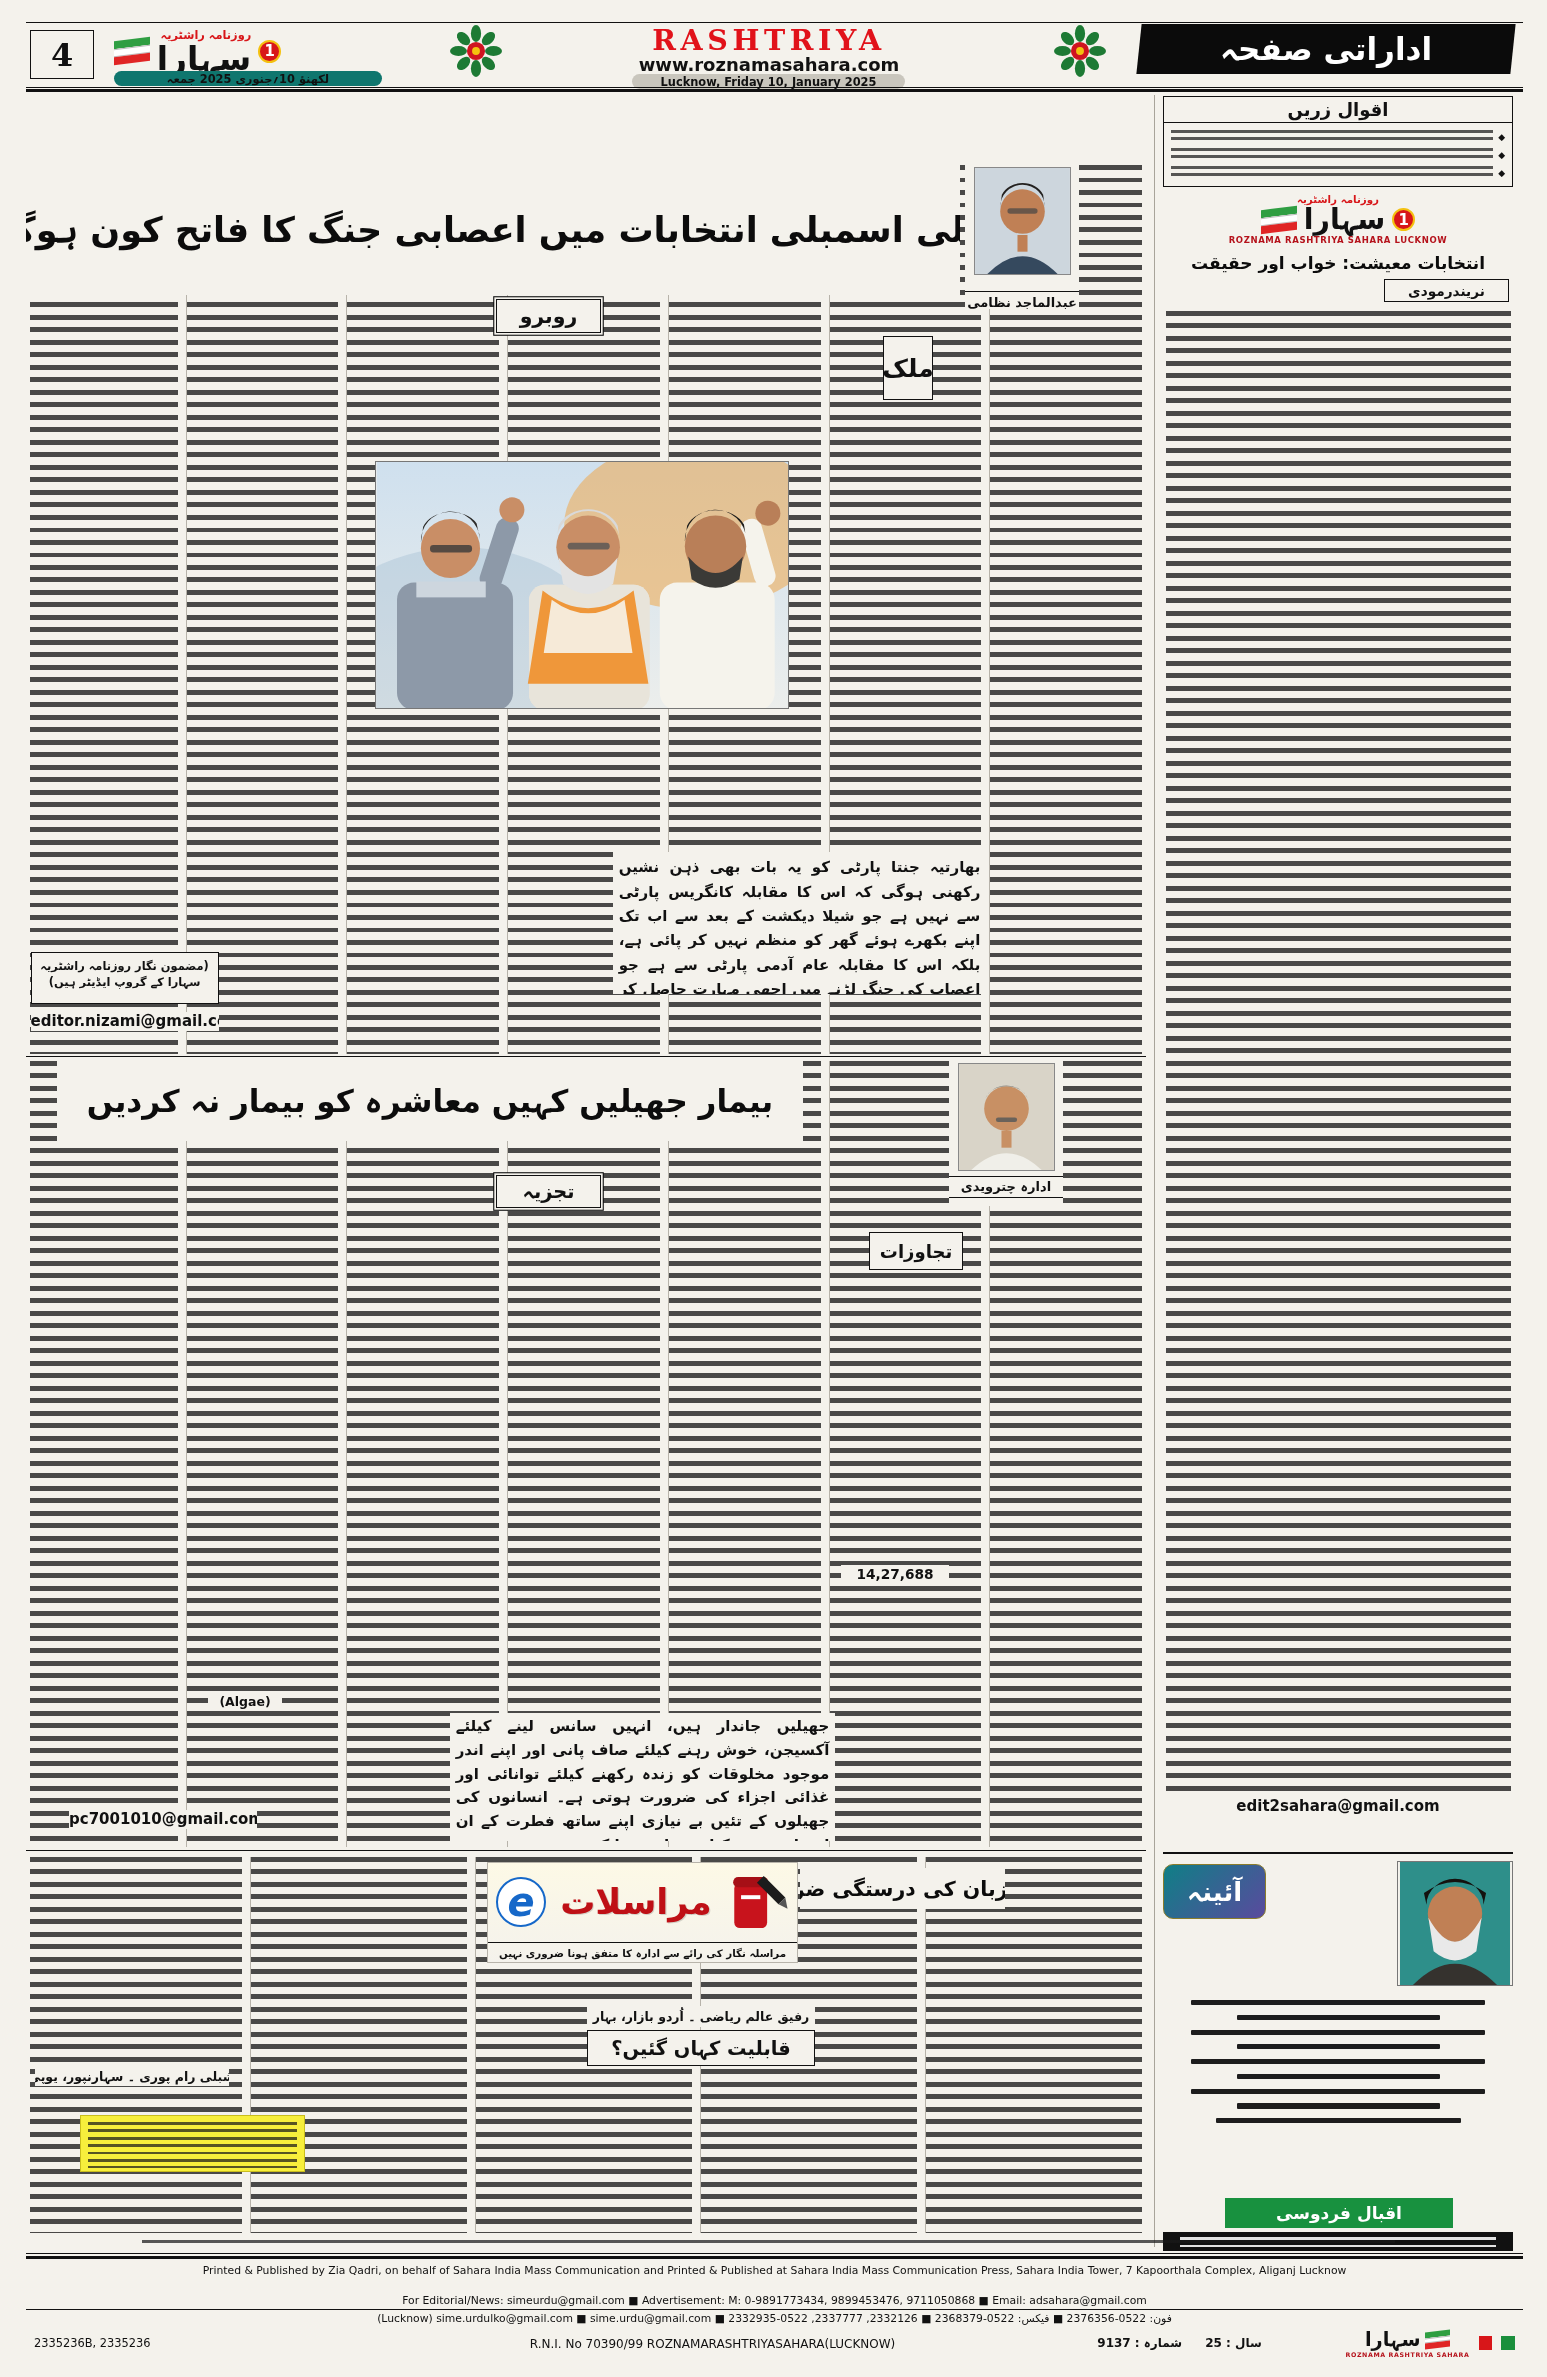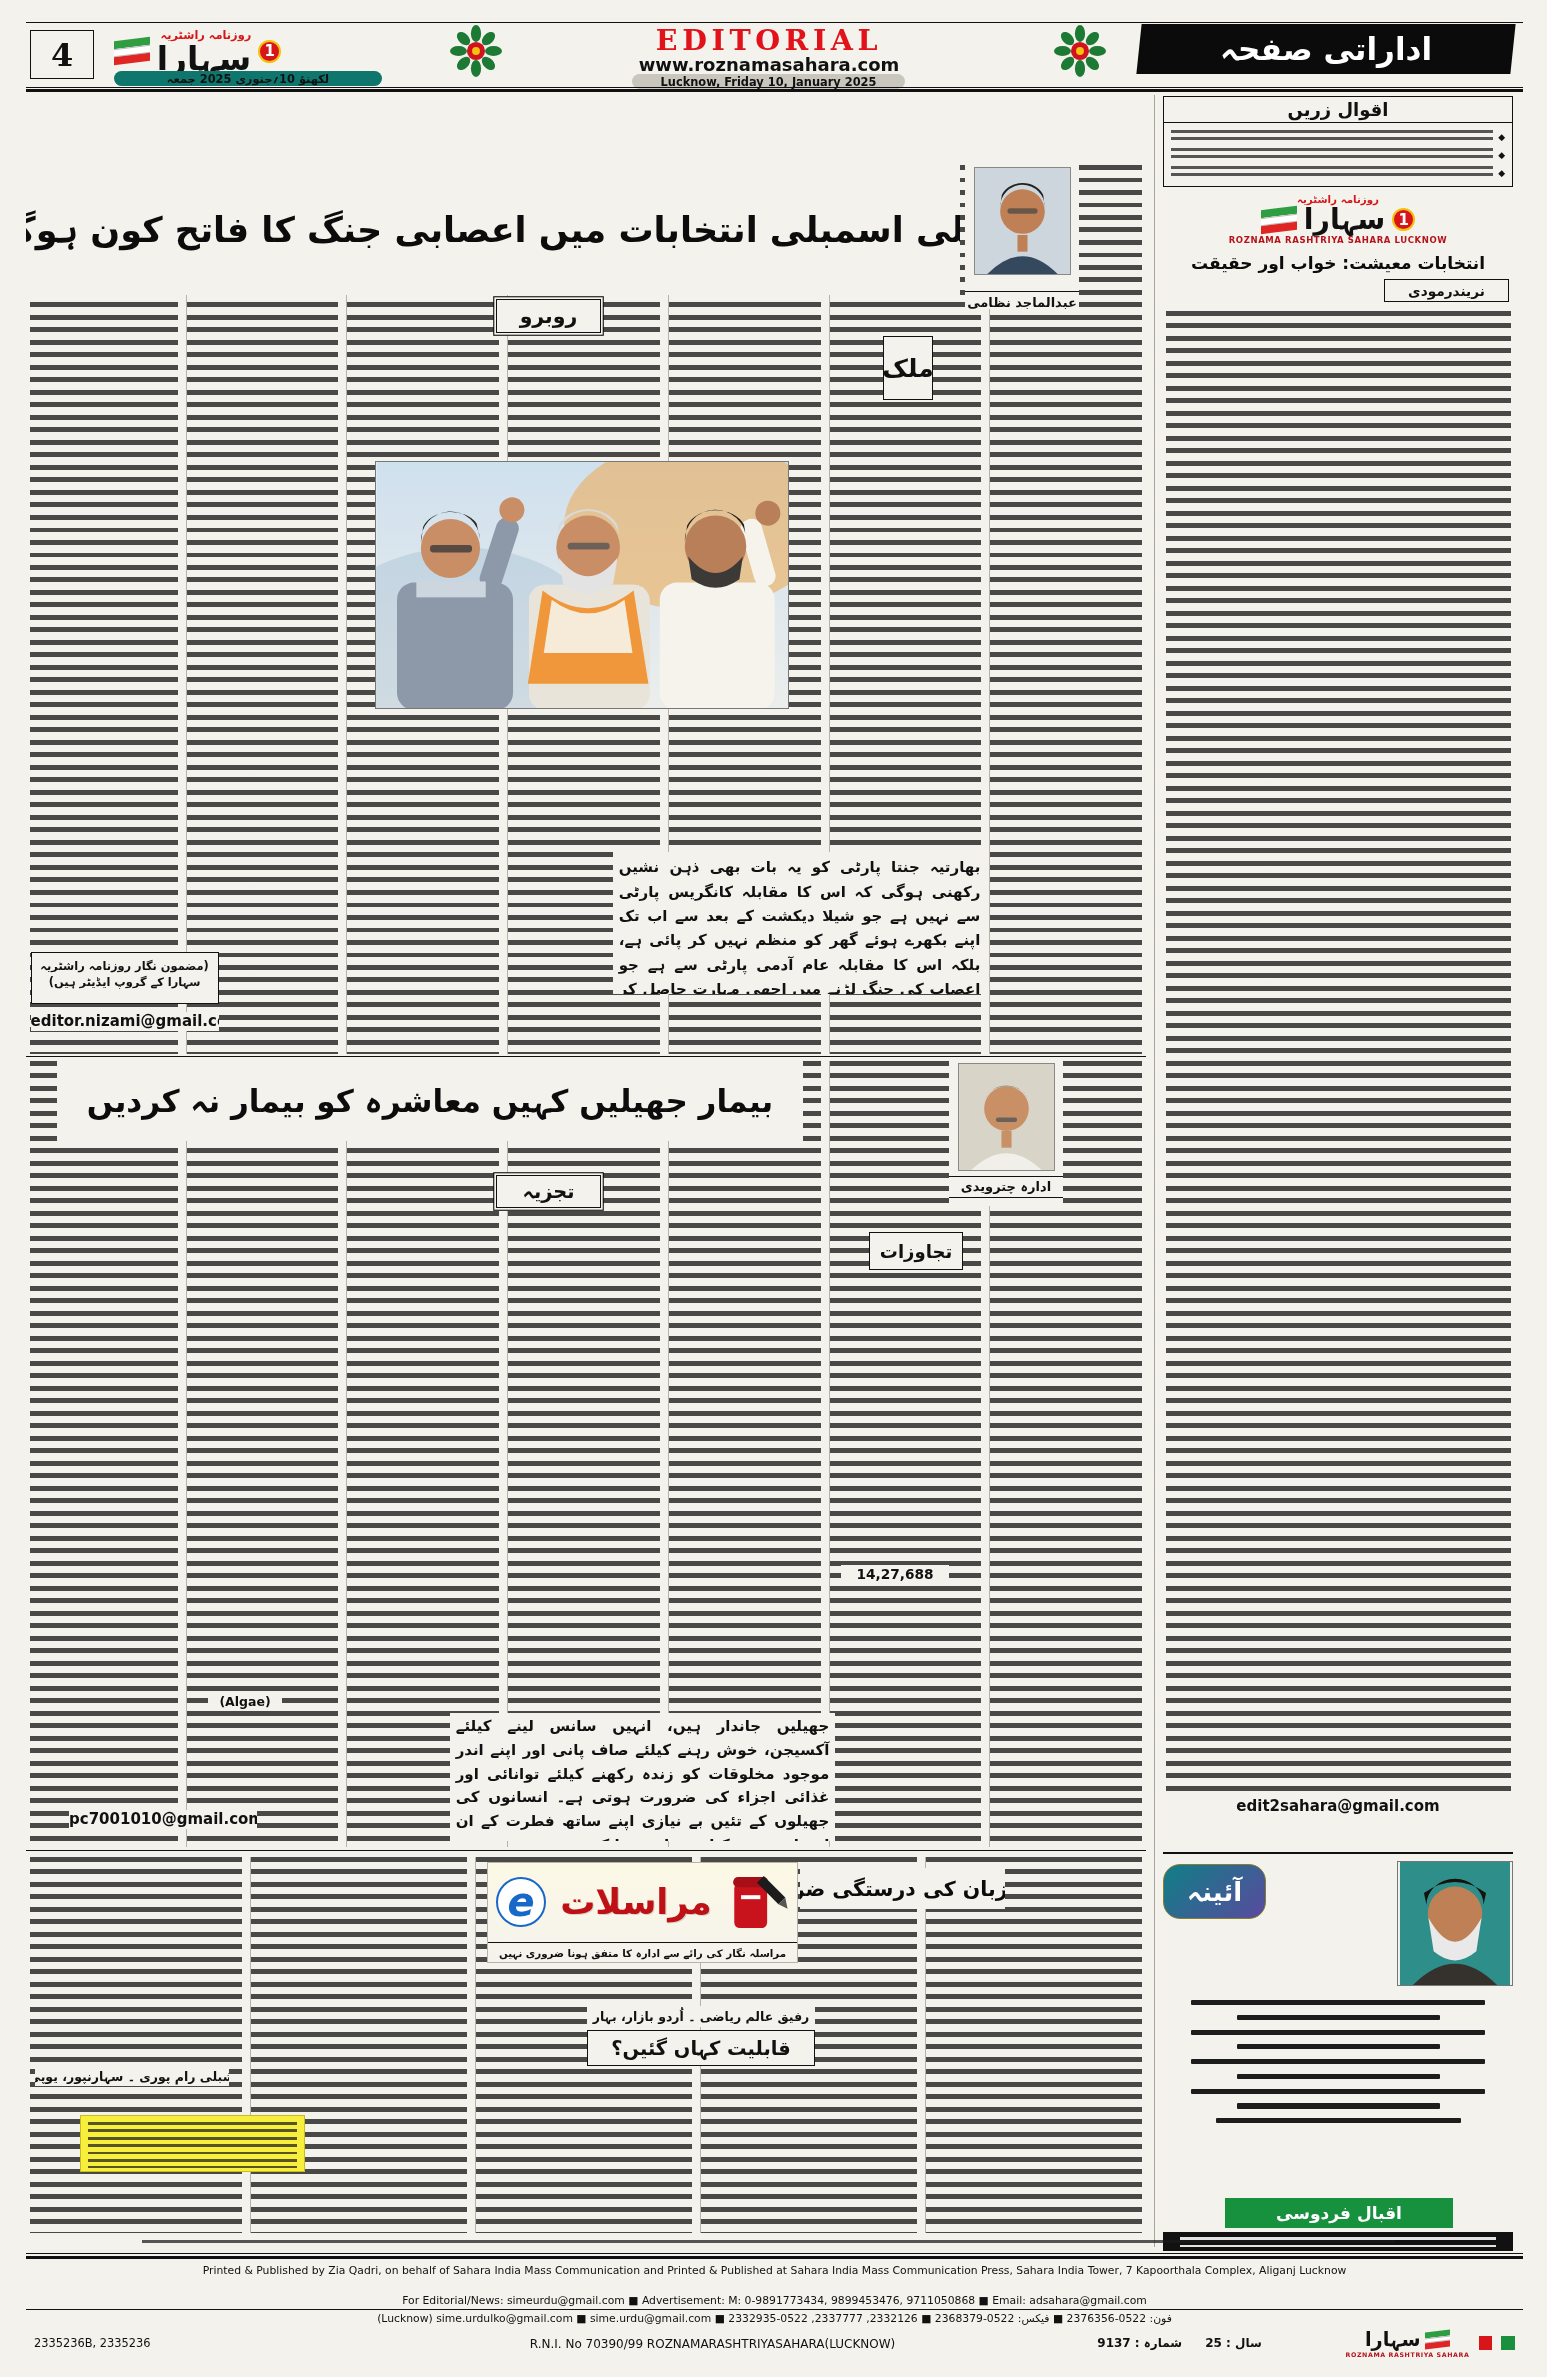--- a/index.html
+++ b/index.html
@@ -87,21 +87,21 @@
         <ellipse cx="77" cy="46" rx="15" ry="9"></ellipse>
       <ellipse cx="24" cy="24" rx="9" ry="14" transform="rotate(-45 24 24)"></ellipse>
       <ellipse cx="68" cy="24" rx="9" ry="14" transform="rotate(45 68 24)"></ellipse>
       <ellipse cx="24" cy="68" rx="9" ry="14" transform="rotate(45 24 68)"></ellipse>
       <ellipse cx="68" cy="68" rx="9" ry="14" transform="rotate(-45 68 68)"></ellipse>
     </g>
     <circle cx="46" cy="46" r="16" fill="#cf1420"></circle>
       <circle cx="46" cy="46" r="7" fill="#f4c10f"></circle>
   </svg>
 
-  <div class="abs centerline" style="left:604px;top:25px;width:330px;height:30px;color:#e1121a;font-weight:bold;font-size:28.5px;letter-spacing:4.6px;font-family:'DejaVu Serif',serif">EDITORIAL</div>
+  <div class="abs centerline" style="left:604px;top:25px;width:330px;height:30px;color:#e1121a;font-weight:bold;font-size:28.5px;letter-spacing:4.6px;font-family:'DejaVu Serif',serif">RASHTRIYA</div>
   <div class="abs centerline" style="left:604px;top:55px;width:330px;height:19.4px;font-weight:bold;font-size:18px">www.roznamasahara.com</div>
   <div class="abs centerline" style="left:632px;top:74px;width:273px;height:15px;background:#c9c6bd;border-radius:7.4px;font-size:11.4px;font-weight:bold">Lucknow, Friday 10, January 2025</div>
 
   <div class="abs" style="left:1139px;top:24px;width:374px;height:50px;background:#0b0b0b;transform:skewX(-6deg)">
     <div class="centerline u" style="width:100%;height:100%;color:#fff;font-weight:bold;font-size:31px;transform:skewX(6deg)">اداراتی صفحہ</div>
   </div>
 
   <div class="rule" style="left:26px;top:87px;width:1497px;height:1.1px"></div>
   <div class="rule" style="left:26px;top:89px;width:1497px;height:2.8px"></div>
 
@@ -140,21 +140,21 @@
     </div>
     <div style="color:#b5121b;font-weight:bold;font-size:8.5px;letter-spacing:0.6px">ROZNAMA RASHTRIYA SAHARA LUCKNOW</div>
   </div>
 
   <div class="abs hl" style="left:1163px;top:250px;width:350px;height:26px;font-size:17px">انتخابات معیشت: خواب اور حقیقت</div>
   <div class="abs kbox" style="left:1384px;top:279px;width:125px;height:23px;font-size:13.7px;border-width:1.1px">نریندرمودی</div>
   <div class="abs greek" style="left:1166px;top:311px;width:345px;height:1480px"></div>
   <div class="abs eml" style="left:1163px;top:1797px;width:350px;height:18px;font-size:15px">edit2sahara@gmail.com</div>
 
   <div class="rule" style="left:1163px;top:1852px;width:350px;height:1.7px"></div>
-  <div class="abs centerline u" style="left:1163px;top:1864px;width:103px;height:55px;border-radius:17px;
+  <div class="abs centerline u" style="left:1163px;top:1864px;width:103px;height:55px;border-radius:10px;
        background:linear-gradient(135deg,#0f7f86,#5a4a9e);color:#fff;font-weight:bold;font-size:26px;border:1.7px solid #8a7d2c">آئینہ</div>
   <svg class="abs" style="left:1397px;top:1861px;border:0.6px solid #777" width="116" height="125" viewBox="0 0 170 190">
     <rect width="170" height="190" fill="#2e8f8a"></rect>
     <rect x="76" y="120" width="18" height="30" fill="#b97f58"></rect>
     <path d="M20 190 q65 -66 130 0 z" fill="#35322e"></path>
     <circle cx="85" cy="80" r="42" fill="#c08055"></circle>
     <path d="M44 86 q41 74 82 0 l-8 52 q-33 28 -66 0 z" fill="#e9e9e9"></path>
     <path d="M41 66 a44 40 0 0 1 88 0 l4 -18 q-48 -34 -96 0 z" fill="#14110e"></path>
   </svg>
   <div class="abs" style="left:1163px;top:2000px;width:350px">

